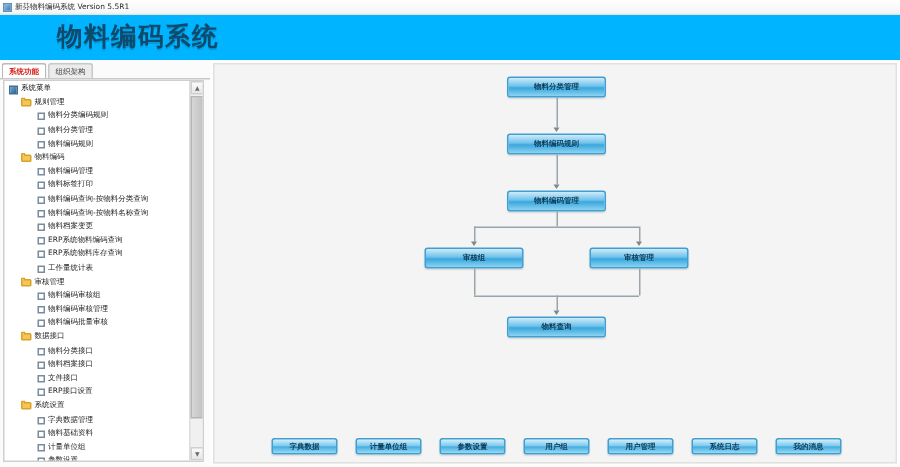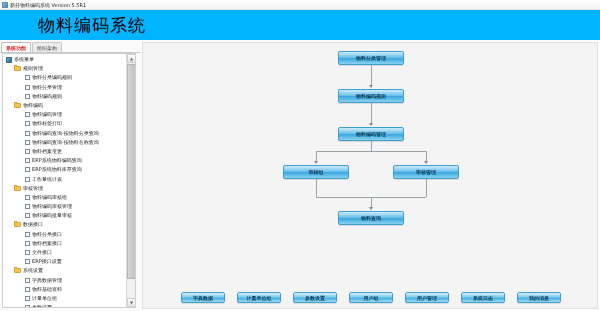--- a/index.html
+++ b/index.html
@@ -30,22 +30,22 @@
 
   
   .banner{
     position:absolute;left:0;top:10px;width:600px;height:30px;
     background:#00b4ff;
     display:flex;align-items:center;
   }
   .banner-title{
     margin-left:38px;
     font-family:"DejaVu Serif","Liberation Serif",serif;
-    font-weight:normal;
-    font-size:17px;line-height:17px;color:#000000;
+    font-weight:bold;
+    font-size:17px;line-height:17px;color:#0c4a6e;
     letter-spacing:1px;
     text-shadow:0 1px 0 rgba(0,0,0,0.12);
   }
 
   
   .left-panel{
     position:absolute;left:0;top:40px;width:140px;height:271px;
     background:#fbfbfb;
   }
   .tabstrip{

